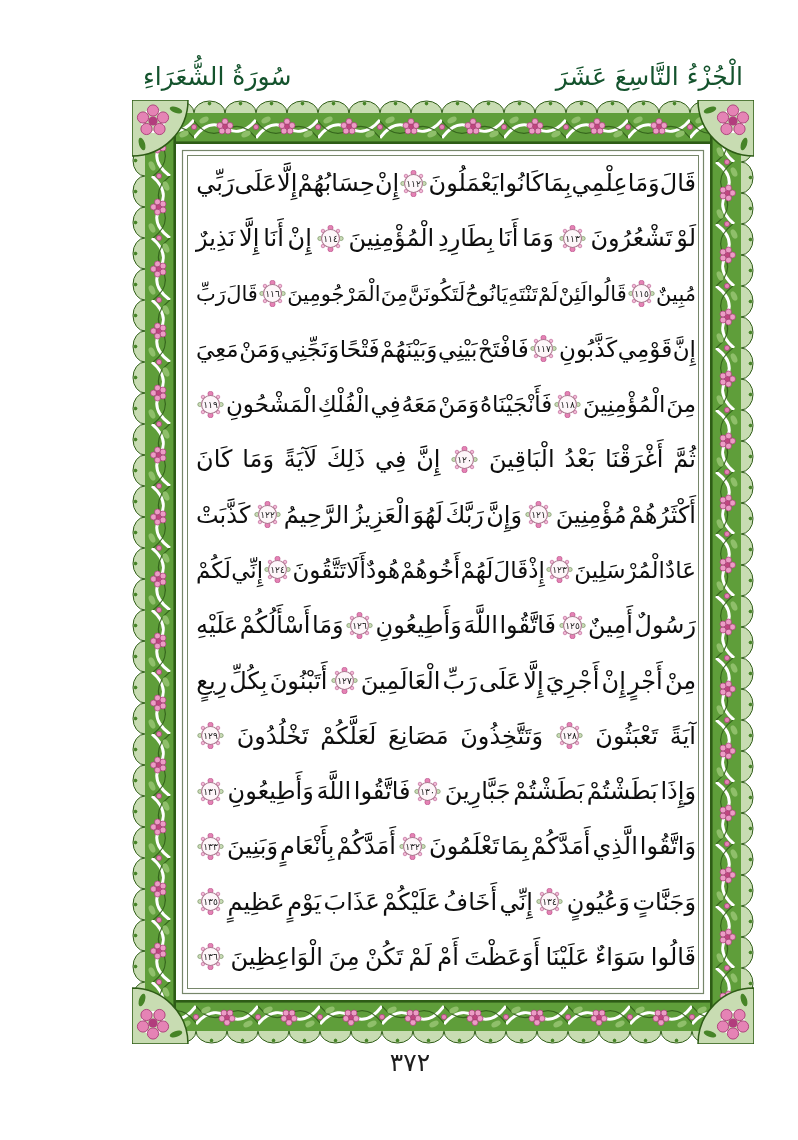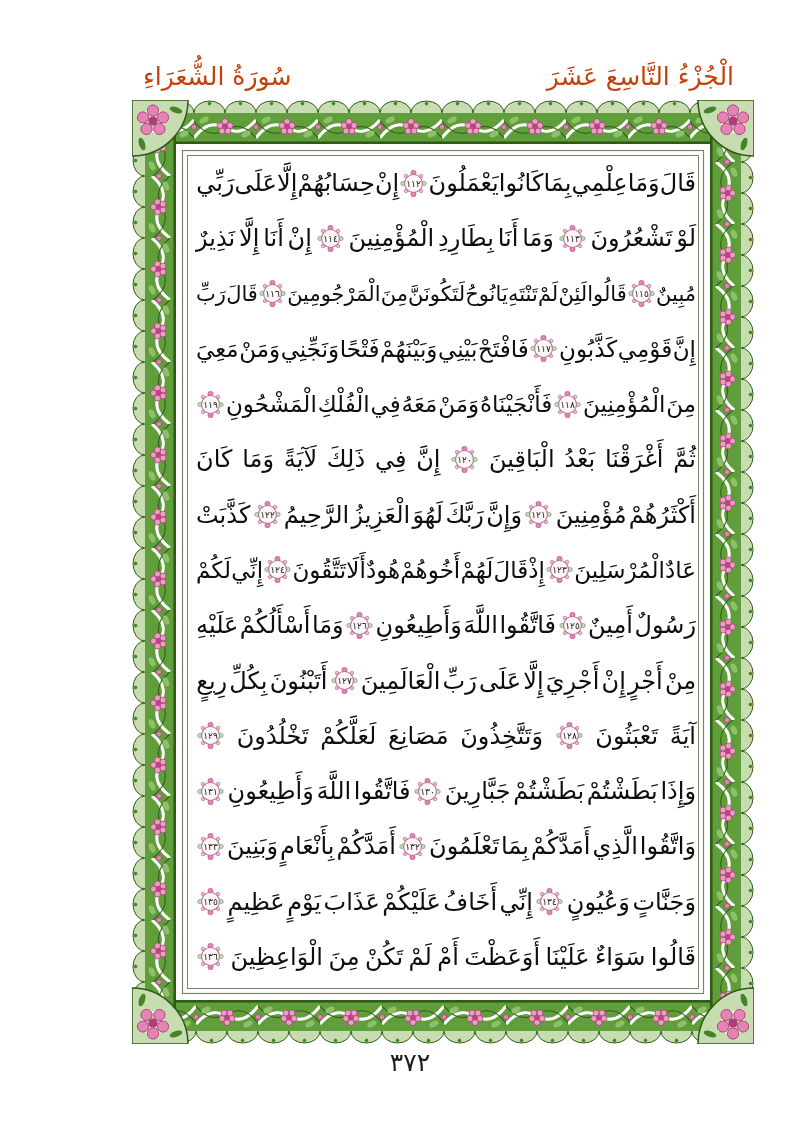--- a/index.html
+++ b/index.html
@@ -3,23 +3,23 @@
 <meta charset="utf-8">
 <style>
   html,body{margin:0;padding:0;}
   body{
     width:798px;height:1140px;position:relative;overflow:hidden;
     background:#ffffff;
     font-family:"DejaVu Sans",sans-serif;
   }
   .hdr{
     position:absolute;top:54px;height:44px;display:flex;align-items:center;
-    font-size:25px;color:#c2410c;direction:rtl;white-space:nowrap;
+    font-size:25px;color:#14532d;direction:rtl;white-space:nowrap;
   }
-  #juz-title{right:64px;}
+  #juz-title{right:55px;}
   #surah-title{left:143px;}
   #frame{position:absolute;left:132px;top:100px;width:622px;height:944px;}
   #frame svg{display:block;}
   #text-area{
     position:absolute;left:196px;top:156px;width:500px;height:828px;
     display:flex;flex-direction:column;justify-content:space-between;
   }
   .qline{
     display:flex;direction:rtl;flex-wrap:nowrap;
     justify-content:space-between;align-items:center;

